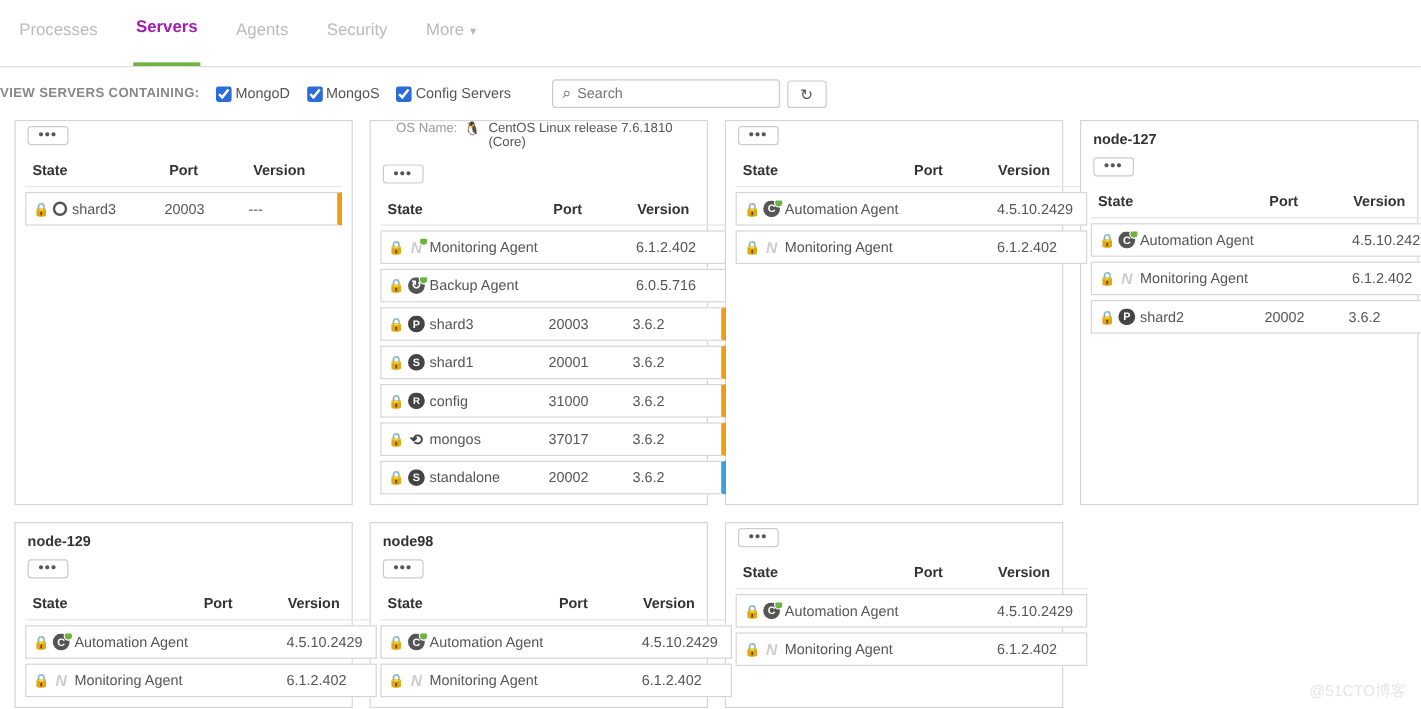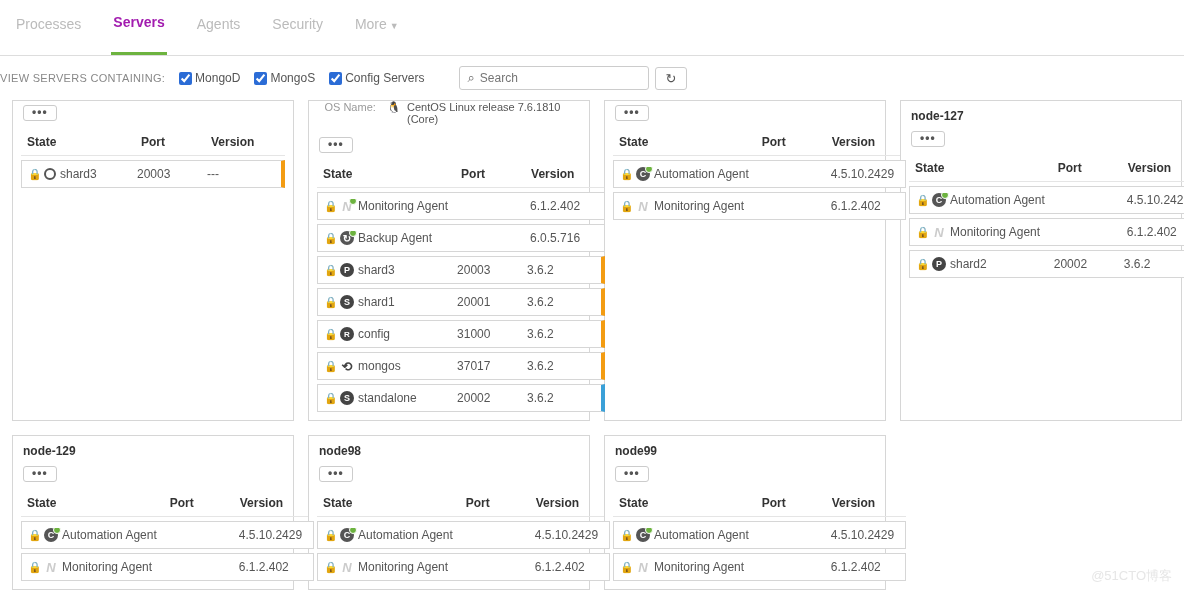--- a/index.html
+++ b/index.html
@@ -4,35 +4,35 @@
 <style>
 * { box-sizing: border-box; margin: 0; padding: 0; }
 body { font-family: "Helvetica Neue", Arial, sans-serif; font-size: 12px; color: #333; background: #fff; }
 
 .tabs { display: flex; align-items: center; gap: 28px; padding: 8px 14px 0; border-bottom: 1px solid #ddd; }
 .tab { color: #bbb; font-size: 14px; padding: 6px 2px 22px; cursor: pointer; }
 .tab.active { color: #a21caf; font-weight: 700; border-bottom: 3px solid #6db33f; }
 .more-chevron { font-size: 9px; margin-left: 3px; color: #bbb; }
 
 .filter-bar { display: flex; align-items: center; gap: 14px; padding: 10px 0 10px 0; }
-.filter-label { color: #888; font-size: 11px; letter-spacing: 0.3px; }
+.filter-label { color: #888; font-size: 11px; letter-spacing: 0.3px; font-weight: bold; }
 .chk { display: flex; align-items: center; gap: 3px; color: #555; font-size: 12px; }
 .chk input { accent-color: #2b6cd6; width: 13px; height: 13px; }
 .search-wrap { display: flex; align-items: center; margin-left: 20px; }
 .search-box { display: flex; align-items: center; border: 1px solid #ccc; border-radius: 3px; padding: 3px 8px; width: 190px; background: #fff; }
 .search-box input { border: none; outline: none; flex: 1; font-size: 12px; color: #3b82f6; }
 .search-icon { color: #666; margin-right: 5px; font-size: 13px; }
 .refresh-btn { border: 1px solid #ccc; border-radius: 3px; padding: 3px 10px; margin-left: 6px; background: #fff; cursor: pointer; color: #555; font-size: 13px; }
 
 .grid { display: grid; grid-template-columns: repeat(4, 282px); gap: 14px; padding: 0 12px 20px; }
 .card { border: 1px solid #d6d6d6; background: #fff; }
 .card-title { font-weight: 700; font-size: 12px; padding: 8px 10px 4px; color: #333; }
 .meta { padding: 0 10px 6px; font-size: 11px; color: #999; }
 .meta-row { display: flex; gap: 6px; margin-bottom: 2px; }
-.meta-key { text-align: center; width: 68px; }
+.meta-key { text-align: right; width: 68px; }
 .meta-val { color: #555; }
 .ellipsis-btn { margin: 4px 10px 8px; display: inline-block; border: 1px solid #ccc; border-radius: 3px; padding: 2px 8px 4px; font-weight: 700; color: #555; cursor: pointer; line-height: 8px; letter-spacing: 1px; background: #fff; }
 
 .tbl { width: calc(100% - 16px); margin: 0 8px 8px; border-collapse: collapse; }
 .tbl th { text-align: left; font-weight: 700; font-size: 12px; color: #333; padding: 6px 6px; border-bottom: 1px solid #e5e5e5; }
 .tbl td { font-size: 12px; color: #555; padding: 0; }
 .row-box { display: flex; align-items: center; border: 1px solid #d6d6d6; margin-top: 4px; height: 28px; position: relative; background: #fff; }
 .row-box.flagged { border-right: 4px solid #f39c12; }
 .row-box.flagged-blue { border-right: 4px solid #3aa0d8; }
 .cell { padding: 0 6px; overflow: hidden; white-space: nowrap; }
@@ -387,21 +387,21 @@
                   <span class="ic n"></span>
                   <span>Monitoring Agent</span>
                 </div>
                 <div class="cell p"></div>
                 <div class="cell v">6.1.2.402</div>
               </div>
             </td>
           </tr>
         </tbody>
       </table></div>
-    <div class="card"><div class="card-title">node99</div><div class="ellipsis-btn">•••</div><table class="tbl">
+    <div class="card"><div class="ellipsis-btn">•••</div><table class="tbl">
         <thead>
           <tr>
             <th>State</th>
             <th style="width:70px">Port</th>
             <th style="width:80px">Version</th>
           </tr>
         </thead>
         <tbody>
           <tr>
             <td colspan="3">

